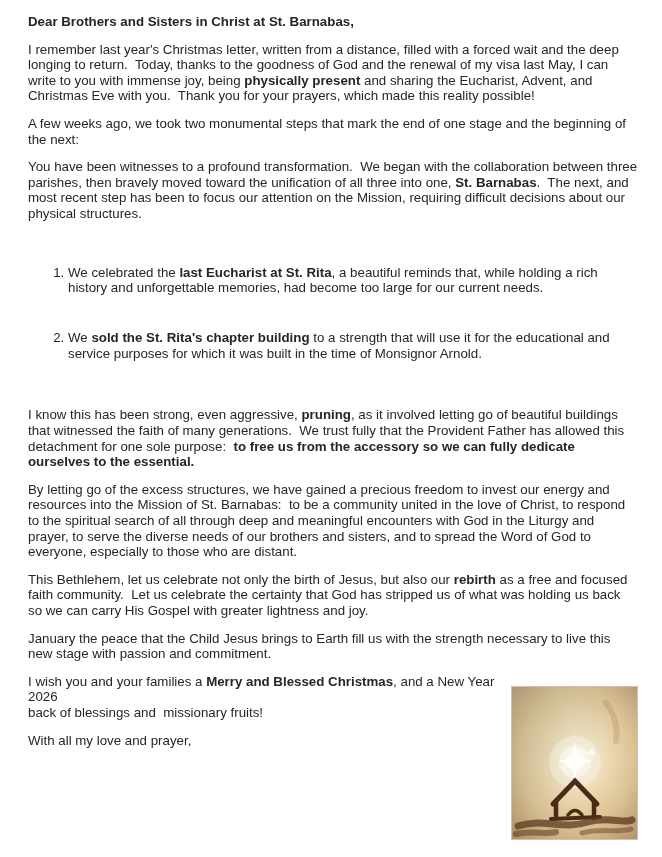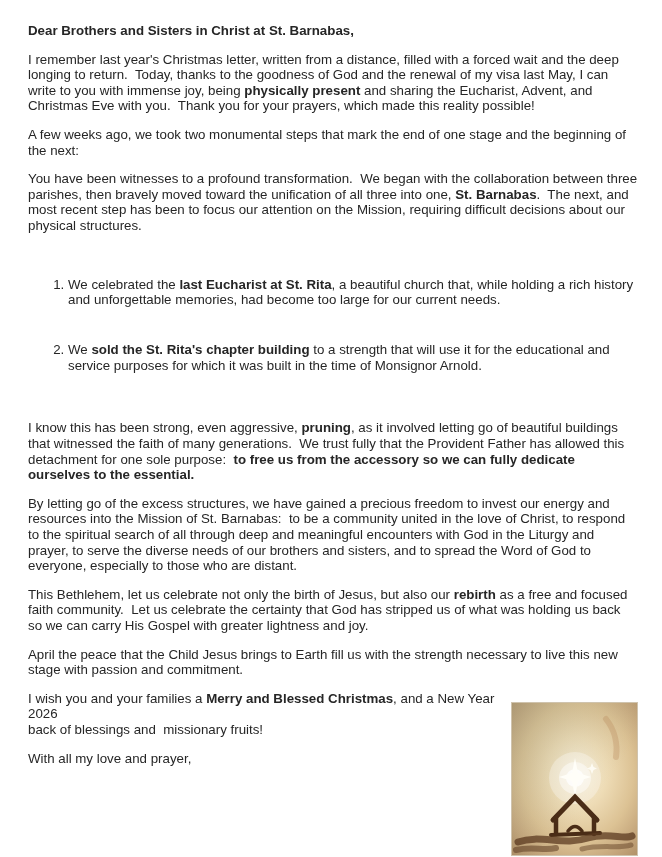--- a/index.html
+++ b/index.html
@@ -4,21 +4,21 @@
 <style>
   html,body { margin:0; padding:0; background:#ffffff; }
   .page {
     width:662px; min-height:857px; box-sizing:border-box;
     padding:10px 24px 8px 28px;
     font-family:"Liberation Sans", sans-serif;
     color:#262626; background:#ffffff;
     overflow:hidden;
   }
   .txt { font-size:13.3px; line-height:15.6px; white-space:pre-wrap; }
-  p.txt { margin:13px 0 12px 0; }
+  p.txt { margin:4px 0 12px 0; }
   .salutation { font-weight:bold; margin-bottom:14px; }
   strong { font-weight:bold; }
   ol.steps { margin:0 0 12px 0; padding-left:40px; }
   ol.steps li { margin:0 0 3px 0; }
   .closing { margin-top:4px; }
   .nativity {
     float:right; width:127px; height:154px;
     margin:12px 0 4px 16px;
     border:1px solid #cfc3ad; box-sizing:border-box;
     background:#e7d6b2;
@@ -34,31 +34,31 @@
 
 
   <p class="txt"><span>I remember last year's Christmas letter, written from a distance, filled with a forced wait and the deep longing to return.  Today, thanks to the goodness of God and the renewal of my visa last May, I can write to you with immense joy, being </span><strong>physically present</strong><span> and sharing the Eucharist, Advent, and Christmas Eve with you.  Thank you for your prayers, which made this reality possible!</span></p>
 
 
   <p class="txt">A few weeks ago, we took two monumental steps that mark the end of one stage and the beginning of the next:</p>
 
   <p class="txt"><span>You have been witnesses to a profound transformation.  We began with the collaboration between three parishes, then bravely moved toward the unification of all three into one, </span><strong>St. Barnabas</strong><span>.  The next, and most recent step has been to focus our attention on the Mission, requiring difficult decisions about our physical structures.</span></p>
 
   <ol class="steps txt">
-    <li class="txt"><span>We celebrated the </span><strong>last Eucharist at St. Rita</strong><span>, a beautiful church that, while holding a rich history and unforgettable memories, had become too large for our current needs.</span></li>
+    <li class="txt"><span>We celebrated the </span><strong>last Eucharist at St. Rita</strong><span>, a beautiful reminds that, while holding a rich history and unforgettable memories, had become too large for our current needs.</span></li>
     <li class="txt"><span>We </span><strong>sold the St. Rita's chapter building</strong><span> to a strength that will use it for the educational and service purposes for which it was built in the time of Monsignor Arnold.</span></li>
   </ol>
 
   <p class="txt"><span>I know this has been strong, even aggressive, </span><strong>pruning</strong><span>, as it involved letting go of beautiful buildings that witnessed the faith of many generations.  We trust fully that the Provident Father has allowed this detachment for one sole purpose:  </span><strong>to free us from the accessory so we can fully dedicate ourselves to the essential.</strong></p>
 
   <p class="txt">By letting go of the excess structures, we have gained a precious freedom to invest our energy and resources into the Mission of St. Barnabas:  to be a community united in the love of Christ, to respond to the spiritual search of all through deep and meaningful encounters with God in the Liturgy and prayer, to serve the diverse needs of our brothers and sisters, and to spread the Word of God to everyone, especially to those who are distant.</p>
 
   <p class="txt"><span>This Bethlehem, let us celebrate not only the birth of Jesus, but also our </span><strong>rebirth</strong><span> as a free and focused faith community.  Let us celebrate the certainty that God has stripped us of what was holding us back so we can carry His Gospel with greater lightness and joy.</span></p>
 
-  <p class="txt">April the peace that the Child Jesus brings to Earth fill us with the strength necessary to live this new stage with passion and commitment.</p>
+  <p class="txt">January the peace that the Child Jesus brings to Earth fill us with the strength necessary to live this new stage with passion and commitment.</p>
 
   <div class="nativity">
     <svg width="125" height="152" viewBox="0 0 125 152" xmlns="http://www.w3.org/2000/svg">
       <defs>
         <radialGradient id="bgGlow" cx="52%" cy="46%" r="78%">
           <stop offset="0%" stop-color="#f9f1dc"></stop>
           <stop offset="30%" stop-color="#eedcb6"></stop>
           <stop offset="58%" stop-color="#dcc294"></stop>
           <stop offset="80%" stop-color="#c2a379"></stop>
           <stop offset="100%" stop-color="#a8885f"></stop>

